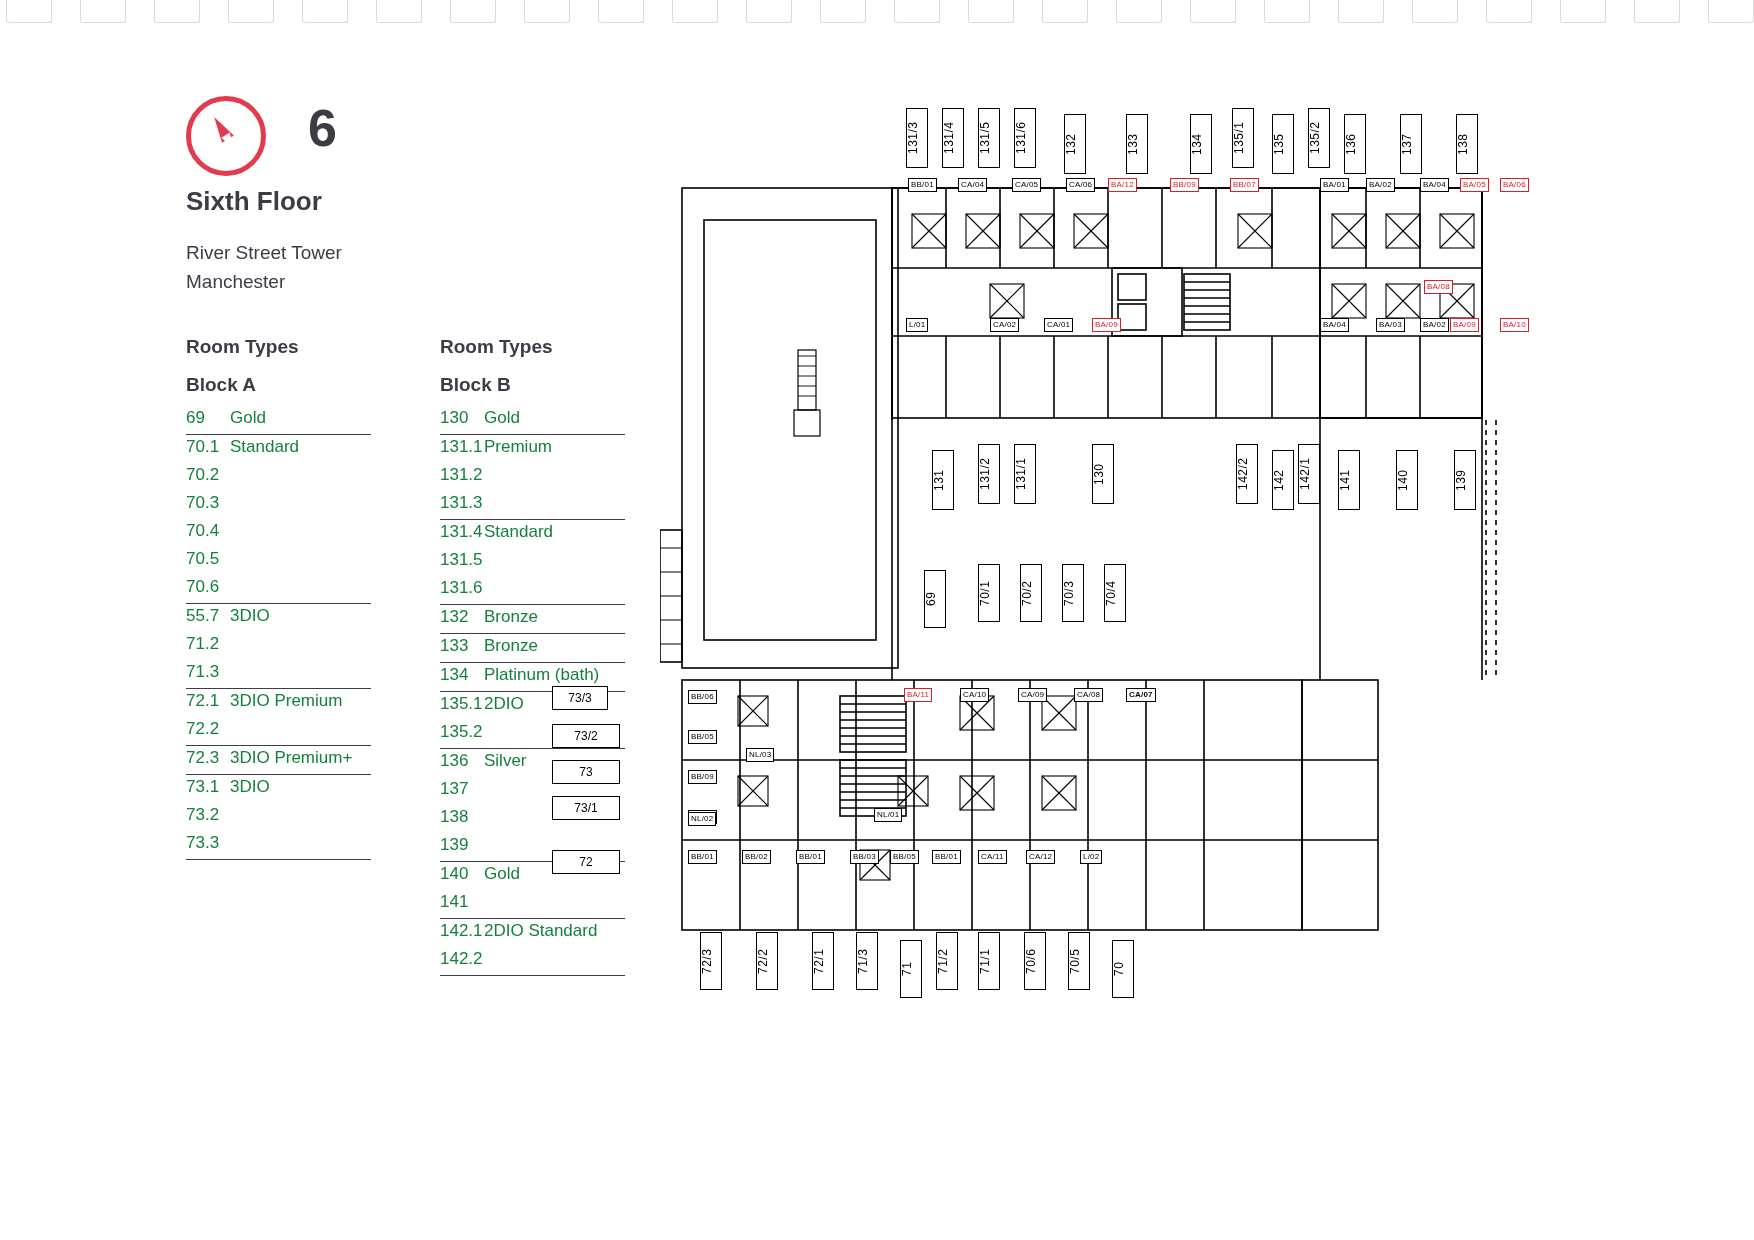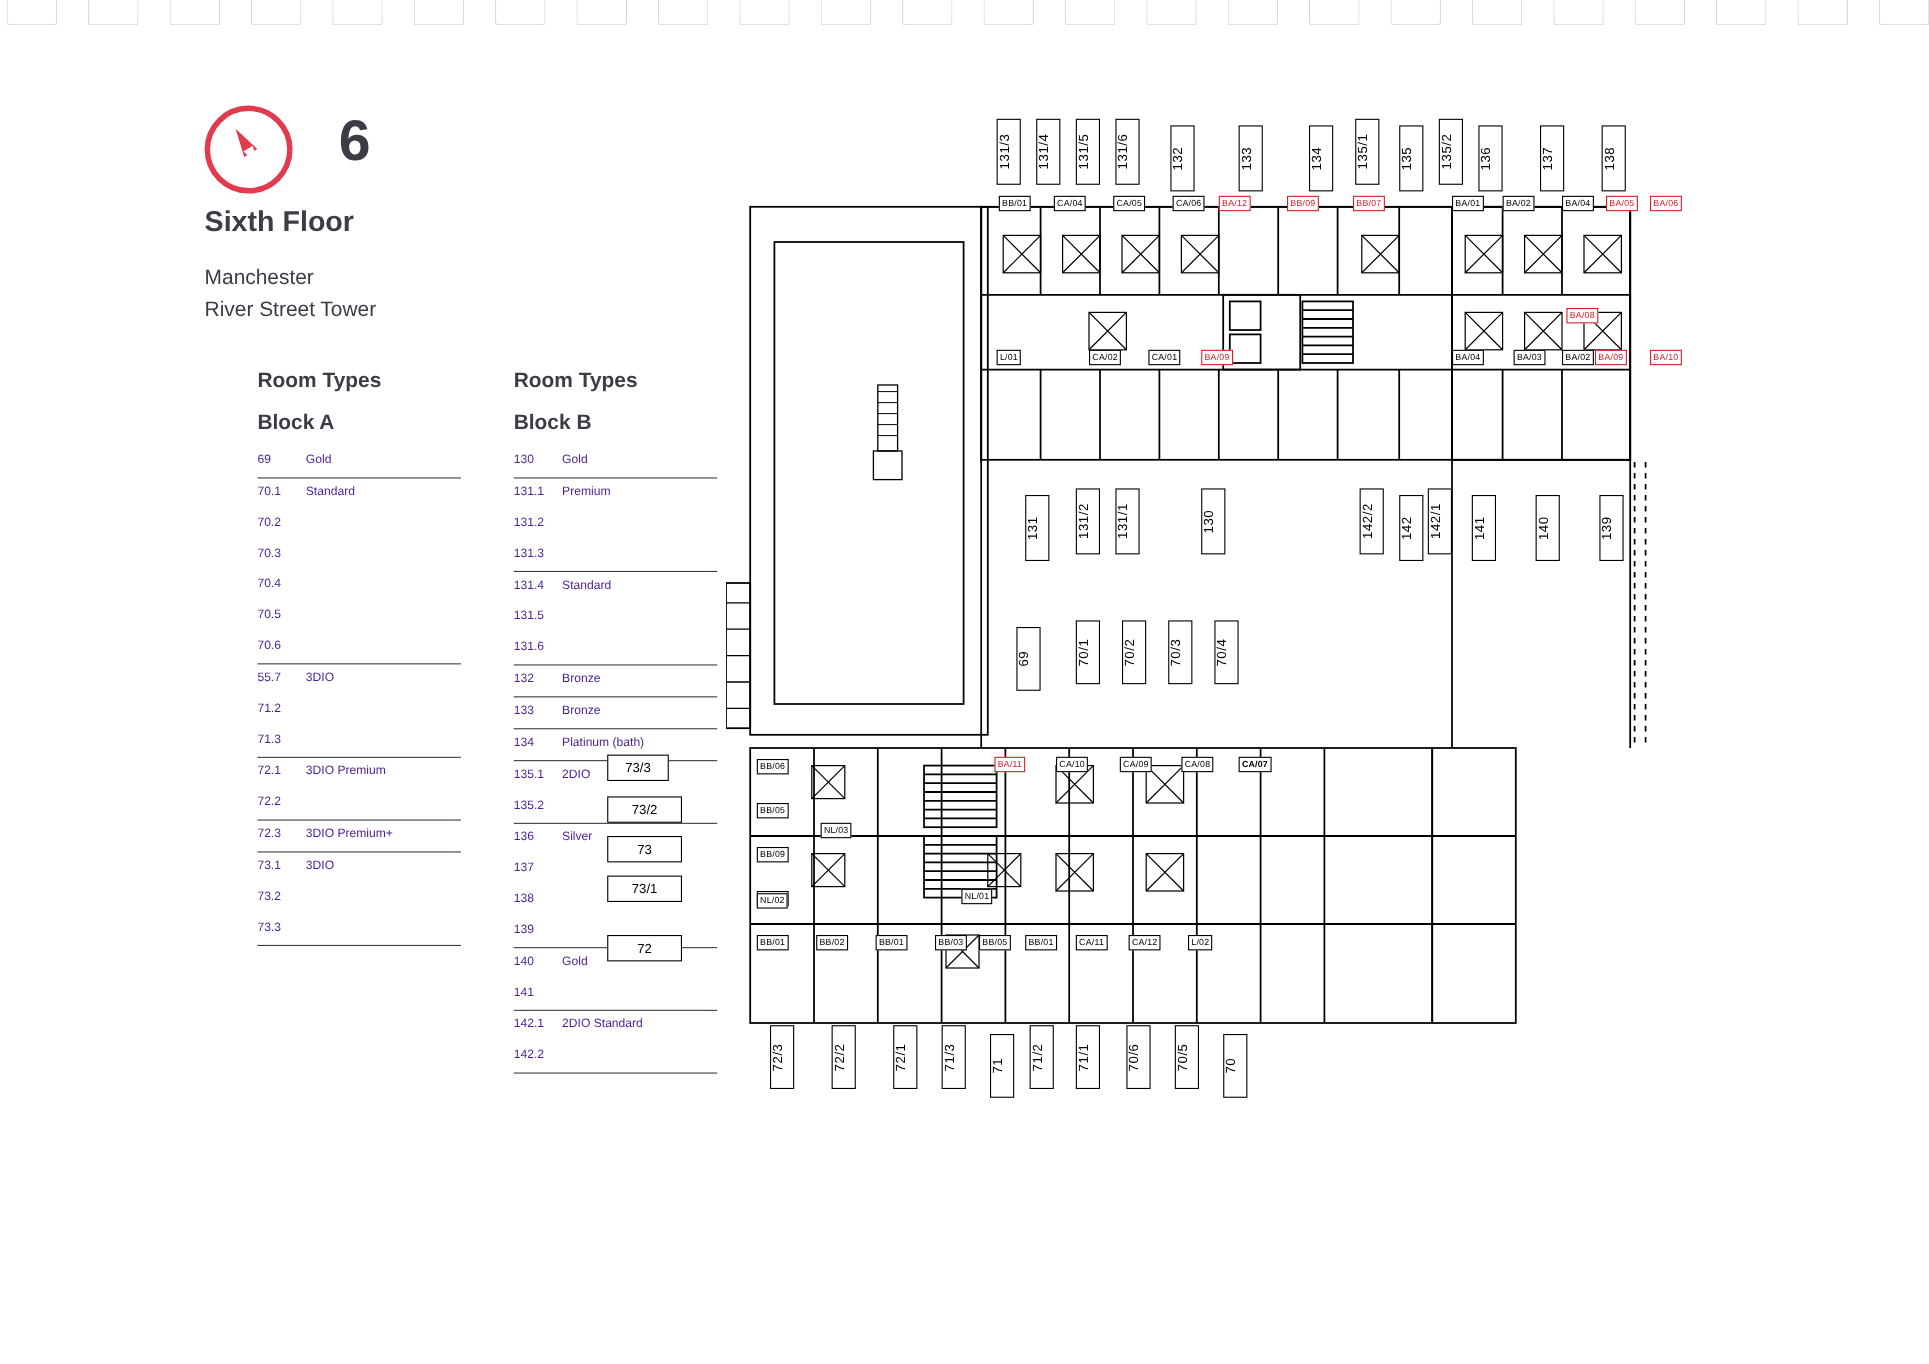--- a/index.html
+++ b/index.html
@@ -91,38 +91,37 @@
     margin-top: 22px;
     font-size: 19px;
     line-height: 1.5;
     color: #3c3c46;
   }
 
   .type-columns {
     display: flex;
     margin-top: 40px;
     gap: 44px;
-    margin-left: 48px;
   }
   .type-col { width: 210px; }
   .type-col .col-title {
     font-size: 19px;
     font-weight: bold;
     color: #3c3c46;
     margin-bottom: 16px;
   }
   .type-col .col-block {
     font-size: 19px;
     font-weight: bold;
     color: #3c3c46;
     margin-bottom: 10px;
   }
   .type-row {
-    font-size: 11px;
-    color: #4c1d95;
+    font-size: 17px;
+    color: #15803d;
     height: 28px;
     line-height: 24px;
     white-space: nowrap;
   }
   .type-row.ruled {
     border-bottom: 1.5px solid #3c3c46;
     width: 185px;
   }
   .type-row .num {
     display: inline-block;
@@ -211,22 +210,22 @@
   <div id="compass-row">
     <div id="compass">
       <div class="needle"></div>
       <div class="needle-tail"></div>
     </div>
     <div id="floor-number">6</div>
   </div>
 
   <div id="floor-title">Sixth Floor</div>
   <div id="building-name">
+      <div>River Street Tower</div>
       <div>Manchester</div>
-      <div>River Street Tower</div>
     </div>
 
   <div class="type-columns">
     <div class="type-col">
       <div class="col-title">Room Types</div>
       <div class="col-block">Block A</div>
       <div id="rows-a">
           <div class="type-row ruled"><span class="num">69</span><span>Gold</span></div>
           <div class="type-row"><span class="num">70.1</span><span>Standard</span></div>
           <div class="type-row"><span class="num">70.2</span><span></span></div>

